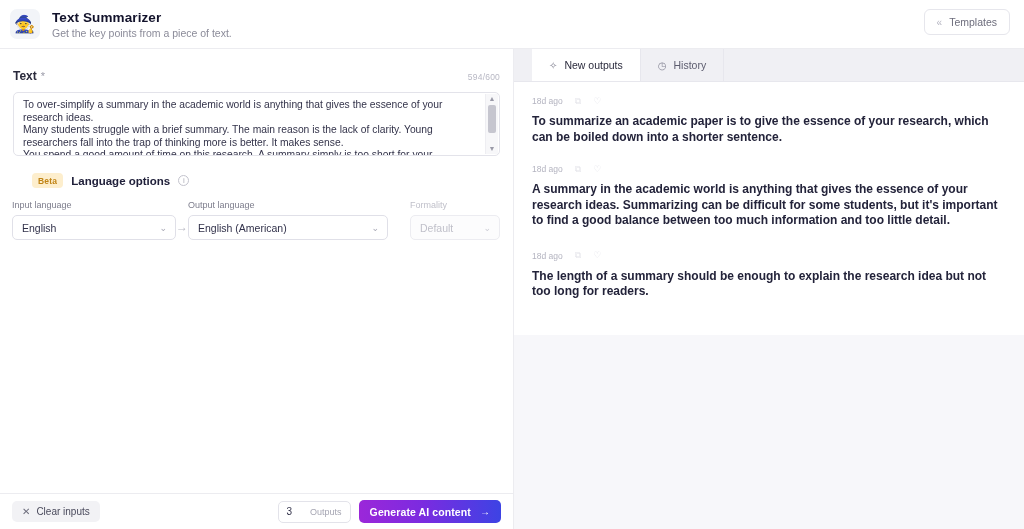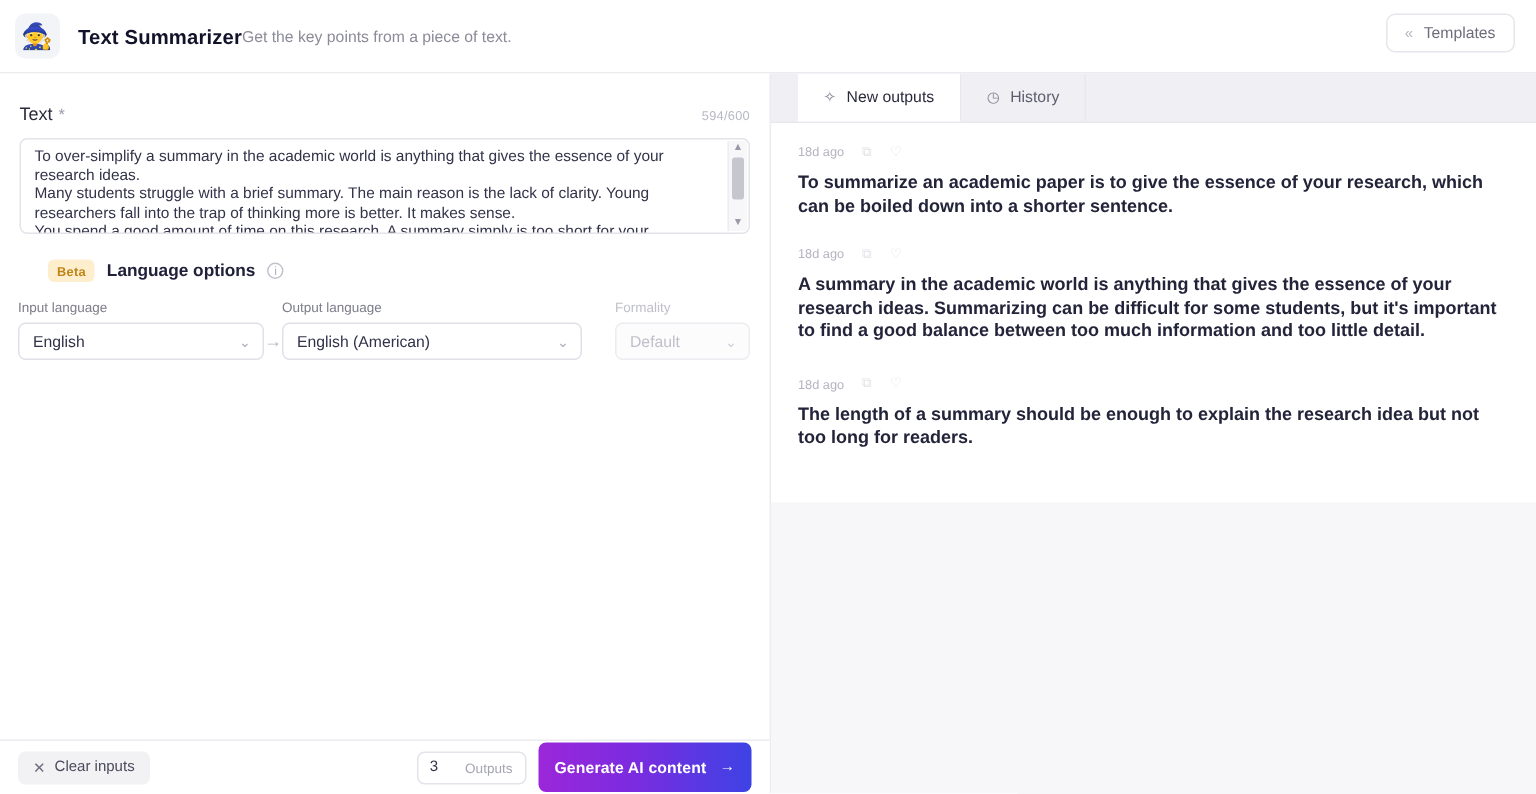--- a/index.html
+++ b/index.html
@@ -21,42 +21,42 @@
     background: #fff;
     position: relative;
   }
   .app-icon {
     width: 30px; height: 30px; border-radius: 7px;
     background: #f2f4f8;
     display: flex; align-items: center; justify-content: center;
     font-size: 17px; line-height: 1;
     flex: 0 0 auto;
   }
-  .titles { margin-left: 12px; display: flex; justify-content: center; }
+  .titles { margin-left: 12px; display: flex; flex-direction: column; justify-content: center; }
   .app-title { font-size: 13.5px; font-weight: bold; color: #12122b; letter-spacing: .1px; }
   .app-sub { font-size: 10.5px; color: #8b8b99; margin-top: 2px; }
   .templates-btn {
     position: absolute; right: 14px; top: 9px;
     height: 26px; padding: 0 12px;
     display: flex; align-items: center; gap: 7px;
     border: 1px solid #e6e6ec; border-radius: 6px;
     background: #fff; cursor: pointer;
     font-size: 10.5px; color: #6d6d7c;
   }
   .templates-btn .chev { color: #b6b6c2; font-size: 10px; }
 
   
   .body { flex: 1; display: flex; min-height: 0; }
   .left { width: 514px; min-width: 514px; display: flex; flex-direction: column; border-right: 1px solid #ececf0; background: #fff; position: relative; }
   .right { flex: 1; display: flex; flex-direction: column; background: #f7f7fa; min-width: 0; }
 
   
   .form-area { flex: 1; padding: 0 13px; overflow: hidden; }
   .field-head { display: flex; align-items: baseline; margin-top: 20px; }
-  .field-label { font-size: 12px; color: #2a2a3c; font-weight: normal; }
+  .field-label { font-size: 12px; color: #2a2a3c; font-weight: bold; }
   .req { color: #9a9aa8; font-size: 11px; margin-left: 4px; }
   .counter { margin-left: auto; font-size: 8.5px; color: #b8b8c4; letter-spacing: .2px; }
 
   .textarea-wrap {
     margin-top: 9px;
     border: 1px solid #e3e3ea; border-radius: 5px;
     height: 64px; position: relative;
     background: #fff; overflow: hidden;
   }
   .ta-text {
@@ -119,21 +119,21 @@
   .clear-btn .x { color: #6d6d7c; font-size: 10px; }
   .footer-right { margin-left: auto; display: flex; align-items: center; gap: 8px; }
   .stepper {
     height: 22px; border: 1px solid #e3e3ea; border-radius: 5px;
     display: flex; align-items: center; background: #fff;
     padding: 0 8px; gap: 18px; min-width: 70px;
   }
   .stepper .val { font-size: 10px; color: #32324a; }
   .stepper .lbl { font-size: 9px; color: #a5a5b2; margin-left: auto; }
   .gen-btn {
-    height: 33px; border-radius: 5px;
+    height: 23px; border-radius: 5px;
     background: linear-gradient(90deg, #9b27d9 0%, #7b2be0 45%, #3d43e4 100%);
     color: #fff; font-size: 10.5px; font-weight: bold;
     display: flex; align-items: center; gap: 9px;
     padding: 0 11px; cursor: pointer; letter-spacing: .1px;
   }
   .gen-btn .go { font-size: 10px; }
 
   
   .tabs {
     height: 33px; min-height: 33px;

